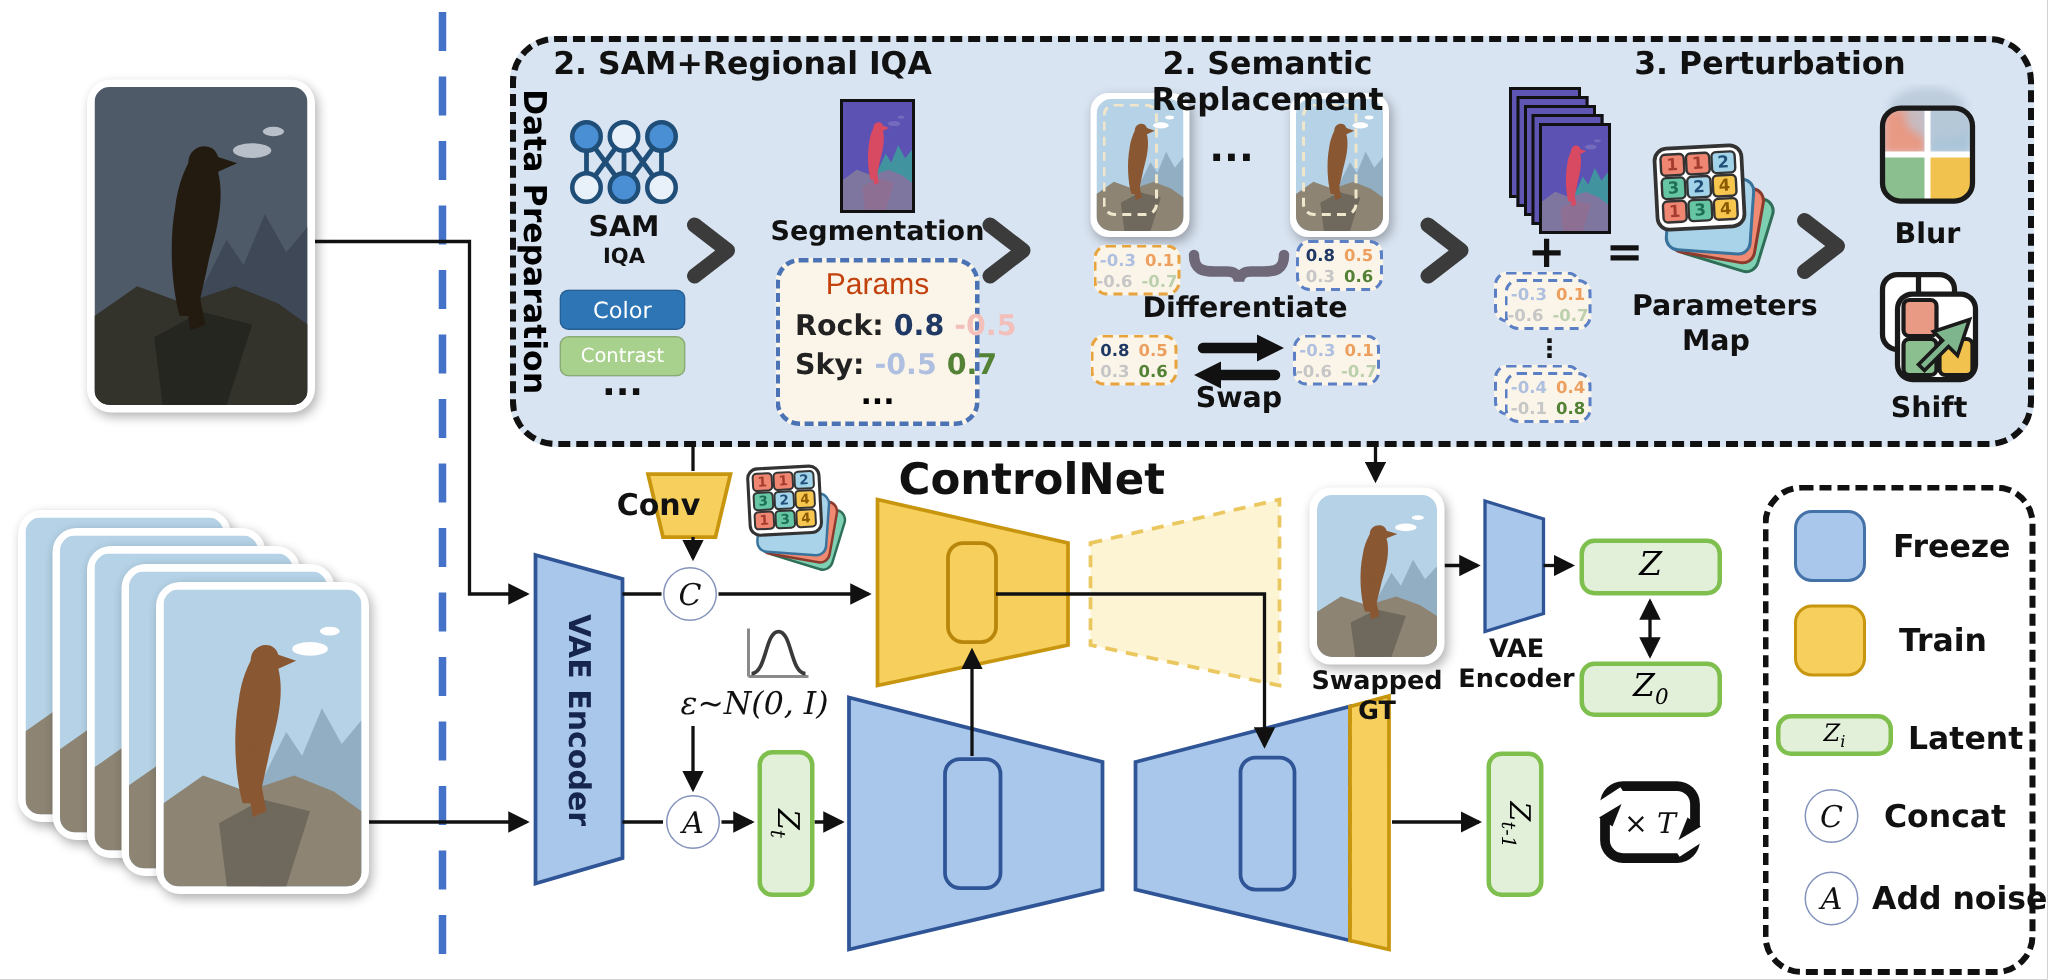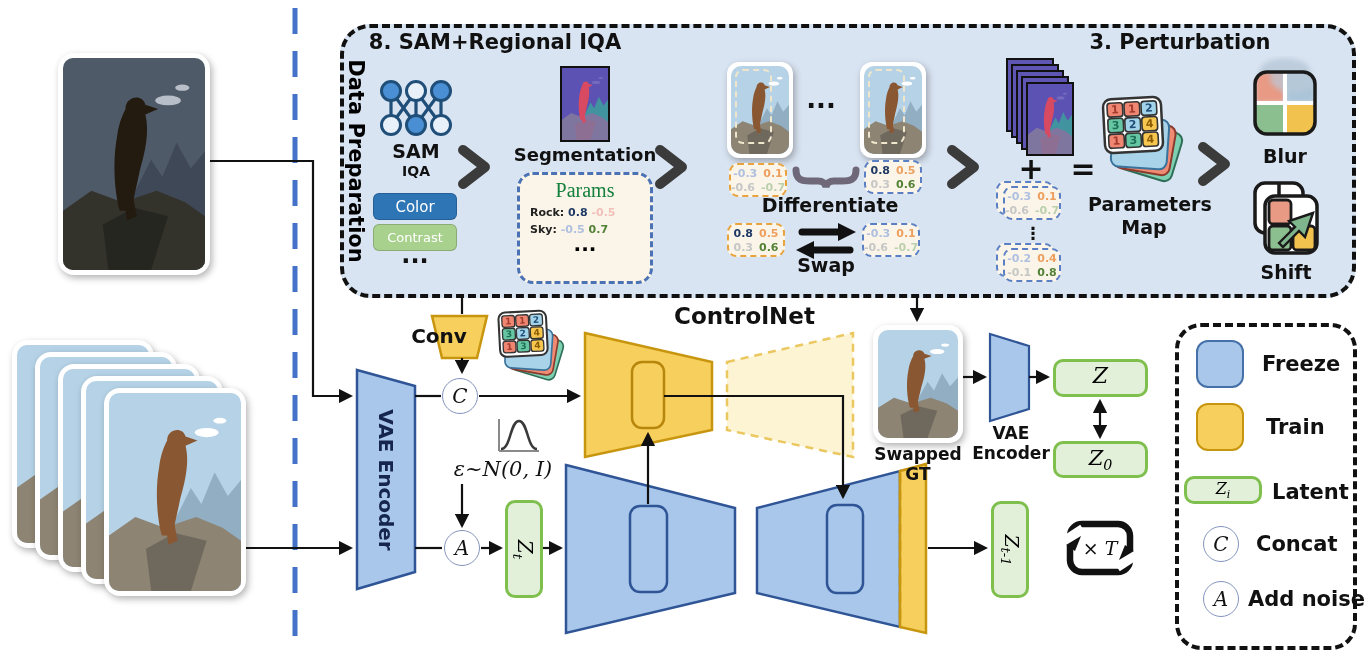--- a/index.html
+++ b/index.html
@@ -41,21 +41,21 @@
 .chip-orange{border:2px dashed var(--dash_orange)}
 .chip-blue{border:2px dashed var(--dash_blue)}
 .ghost{position:absolute;width:58px;height:34px;background:var(--cream);border:2px dashed var(--dash_blue);
   border-radius:9px;z-index:2}
 .v-navy{color:var(--navy)} .v-orange{color:var(--orange_v)} .v-pblue{color:var(--pblue)}
 .v-pgray{color:var(--pgray)} .v-green{color:var(--green_v)} .v-pgreen{color:var(--pgreen)} .v-ppink{color:var(--ppink)}
 .pillchip{position:absolute;z-index:3;color:#fff;display:flex;align-items:center;justify-content:center;
   border-radius:6px;border:1.5px solid rgba(0,0,0,.18)}
 .paramsbox{position:absolute;left:517px;top:172px;width:136px;height:112px;background:var(--cream);
   border:3px dashed #4a72b4;border-radius:16px;z-index:2;padding:4px 10px}
-.prow{font-size:11px;font-weight:700;margin-top:4px;white-space:nowrap}
+.prow{font-size:19px;font-weight:700;margin-top:4px;white-space:nowrap}
 .prow .pname{color:#222;font-weight:700}
 .latentbox{position:absolute;background:var(--latent_fill);border:3px solid var(--latent_stroke);
   border-radius:10px;z-index:2;display:flex;align-items:center;justify-content:center}
 .sym-circle{position:absolute;width:36px;height:36px;border-radius:50%;background:#fff;
   border:1.6px solid #8494bc;display:flex;align-items:center;justify-content:center;z-index:3;
   font-family:"DejaVu Serif",serif;font-style:italic;font-size:20px;color:#111}
 .lgd-sq{position:absolute;width:48px;height:48px;border-radius:12px;z-index:3}
 .iconwrap{position:absolute;z-index:2}
 .iconwrap svg{display:block}
 </style>
@@ -200,21 +200,21 @@
       </div>
     <div class="photo-frame" style="left:92px;top:48px;width:142px;height:208px">
         <svg class="scene bright" viewBox="0 0 100 150" preserveAspectRatio="none">
           <use href="#birdscene"></use>
         </svg>
       </div>
   </div>
 
   <div class="rot90 sb" style="left:356px;top:161px;font-size:21px">Data Preparation</div>
 
-  <div class="lbl ctr b" style="left:360px;top:30px;width:270px;font-size:21px">8. SAM+Regional IQA</div>
+  <div class="lbl ctr b" style="left:360px;top:30px;width:270px;font-size:21px">2. SAM+Regional IQA</div>
   <div class="iconwrap" style="left:378px;top:78px">
     <svg width="76" height="62" viewBox="0 0 76 62">
       <g stroke="#1f4e79" stroke-width="3.2">
         <line x1="13" y1="13" x2="13" y2="47"></line>
           <line x1="38" y1="13" x2="38" y2="47"></line>
           <line x1="63" y1="13" x2="63" y2="47"></line>
         <line x1="13" y1="13" x2="38" y2="47"></line>
           <line x1="38" y1="13" x2="13" y2="47"></line>
         <line x1="38" y1="13" x2="63" y2="47"></line>
           <line x1="63" y1="13" x2="38" y2="47"></line>
@@ -236,34 +236,35 @@
   <div class="lbl ctr b" style="left:373px;top:242px;width:84px;font-size:24px">...</div>
 
   <div class="segthumb" style="left:560px;top:66px;width:50px;height:76px">
     <svg class="scene seg" viewBox="0 0 100 150" preserveAspectRatio="none">
         <use href="#birdscene"></use>
       </svg>
   </div>
   <div class="lbl ctr sb" style="left:505px;top:145px;width:160px;font-size:18px">Segmentation</div>
 
   <div class="paramsbox">
-    <div class="ctr" style="font-family:Liberation Serif, serif;font-size:20px;color:#15803d">Params</div>
+    <div class="ctr" style="font-family:Liberation Sans, sans-serif;font-size:20px;color:#c2410c">Params</div>
     <div class="prow">
       <span class="pname">Rock:</span>
       <span class="v-navy">0.8</span>
       <span class="v-ppink">-0.5</span>
     </div>
     <div class="prow">
       <span class="pname">Sky:</span>
       <span class="v-pblue">-0.5</span>
       <span class="v-green">0.7</span>
     </div>
     <div class="ctr b" style="font-size:20px;margin-top:-4px">...</div>
   </div>
 
+  <div class="lbl ctr b" style="left:700px;top:30px;width:290px;font-size:21px">2. Semantic Replacement</div>
   <div class="photo-frame" style="left:727px;top:62px;width:66px;height:96px;border-radius:12px;padding:4px">
     <svg class="scene bright" viewBox="0 0 100 150" preserveAspectRatio="none">
         <use href="#birdscene"></use>
       </svg>
     <div class="bbox"></div>
   </div>
   <div class="lbl ctr b" style="left:796px;top:85px;width:50px;font-size:26px">...</div>
   <div class="photo-frame" style="left:860px;top:62px;width:66px;height:96px;border-radius:12px;padding:4px">
     <svg class="scene bright" viewBox="0 0 100 150" preserveAspectRatio="none">
         <use href="#birdscene"></use>
@@ -349,21 +350,21 @@
       </div>
     <div class="crow">
         <span class="v-pgray">-0.6</span>
         <span class="v-pgreen">-0.7</span>
       </div>
   </div>
   <div class="lbl ctr b" style="left:1018px;top:224px;width:30px;font-size:17px">⋮</div>
   <div class="ghost" style="left:996px;top:243px"></div>
   <div class="chip chip-blue" style="left:1003px;top:248px">
     <div class="crow">
-        <span class="v-pblue">-0.2</span>
+        <span class="v-pblue">-0.4</span>
         <span class="v-orange">0.4</span>
       </div>
     <div class="crow">
         <span class="v-pgray">-0.1</span>
         <span class="v-green">0.8</span>
       </div>
   </div>
   <div class="lbl ctr b" style="left:1068px;top:152px;width:30px;font-size:30px">=</div>
   <div class="lbl ctr sb" style="left:1088px;top:194px;width:112px;font-size:19px">Parameters</div>
   <div class="lbl ctr sb" style="left:1088px;top:217px;width:112px;font-size:19px">Map</div>
@@ -407,21 +408,21 @@
   <div class="lbl ctr sb" style="left:1248px;top:262px;width:76px;font-size:19px">Shift</div>
 
   <div class="lbl ctr b" style="left:410px;top:325px;width:58px;font-size:20px;z-index:3">Conv</div>
   <div class="sym-circle" style="left:442px;top:378px">
       <span>C</span>
     </div>
   <div class="sym-circle" style="left:444px;top:530px">
       <span>A</span>
     </div>
   <div class="rot90 sb" style="left:386px;top:480px;font-size:20px;color:#16254d">VAE Encoder</div>
-  <div class="lbl ctr sb" style="left:662px;top:303px;width:165px;font-size:23px">ControlNet</div>
+  <div class="lbl ctr sb" style="left:599px;top:303px;width:165px;font-size:29px">ControlNet</div>
   <div class="lbl ctr math" style="left:443px;top:457px;width:120px;font-size:21px">ε~N(0, I)</div>
 
   <div class="latentbox" style="left:505px;top:500px;width:38px;height:98px">
     <span class="math" style="transform:rotate(90deg);font-size:20px;white-space:nowrap"><span>Z</span><sub>t</sub></span>
   </div>
   <div class="latentbox" style="left:991px;top:501px;width:38px;height:97px">
     <span class="math" style="transform:rotate(90deg);font-size:19px;white-space:nowrap"><span>Z</span><sub>t-1</sub></span>
   </div>
 
   <div class="photo-frame" style="left:873px;top:325px;width:90px;height:118px;border-radius:14px;padding:5px">

